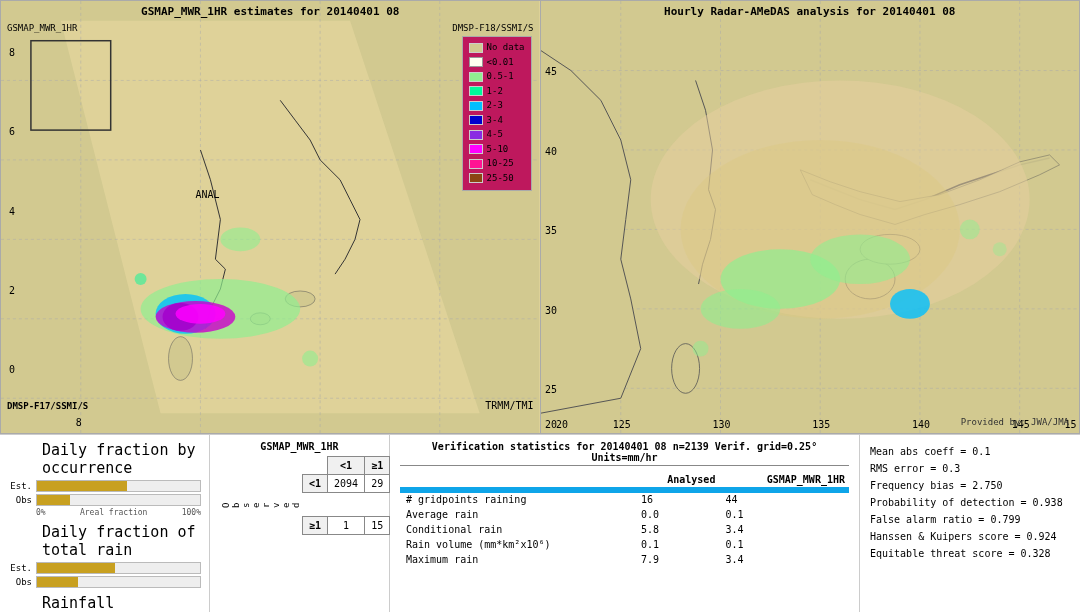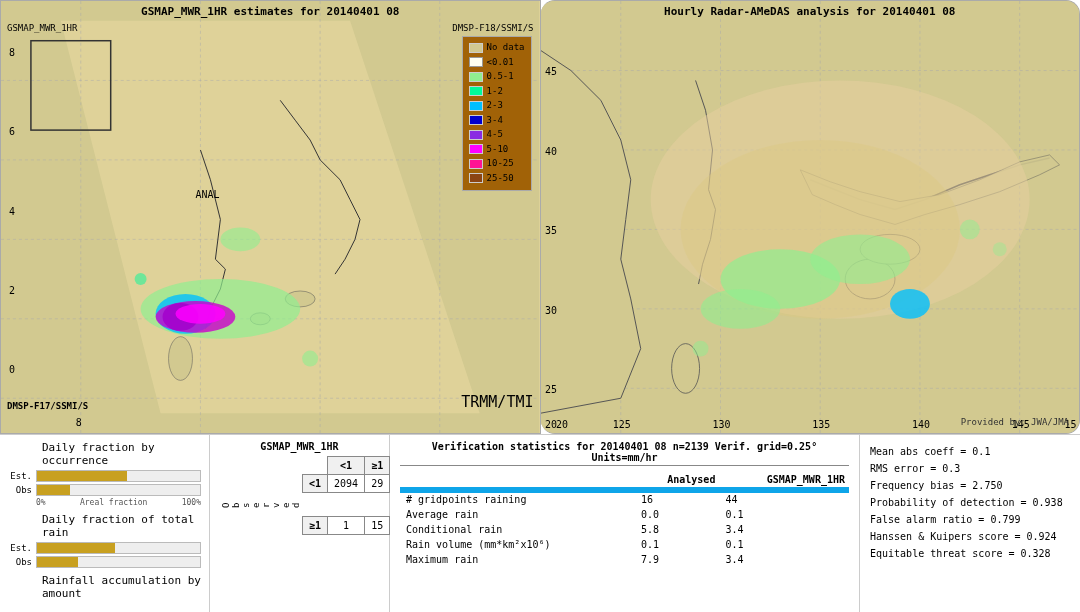--- a/index.html
+++ b/index.html
@@ -30,21 +30,20 @@
     .map-panel {
       position: relative;
       flex: 1;
       background: #f5f5dc;
       border: 1px solid #aaa;
       overflow: hidden;
     }
 
     .map-panel + .map-panel {
       border-left: none;
-      border-radius: 14px;
     }
 
     .map-title {
       position: absolute;
       top: 4px;
       left: 50%;
       transform: translateX(-50%);
       font-size: 11px;
       font-weight: bold;
       white-space: nowrap;
@@ -80,30 +79,30 @@
       left: 6px;
       font-size: 9px;
       color: #000;
       font-weight: bold;
     }
 
     .label-br {
       position: absolute;
       bottom: 22px;
       right: 6px;
-      font-size: 15px;
+      font-size: 10px;
       color: #000;
     }
 
     
     .legend {
       position: absolute;
       top: 35px;
       right: 8px;
-      background: #a16207;
+      background: #be185d;
       border: 1px solid #aaa;
       padding: 4px 6px;
       font-size: 9px;
       line-height: 1.5;
       z-index: 20;
     }
 
     .legend-item {
       display: flex;
       align-items: center;
@@ -137,21 +136,21 @@
       width: 210px;
       padding: 6px 8px;
       border-right: 1px solid #ccc;
     }
 
     .bar-chart-section {
       margin-bottom: 6px;
     }
 
     .bar-chart-title {
-      font-size: 11px;
+      font-size: 15px;
       color: #000;
       margin-bottom: 3px;
       padding-left: 34px;
     }
 
     .bar-row {
       display: flex;
       align-items: center;
       margin-bottom: 2px;
       gap: 4px;

